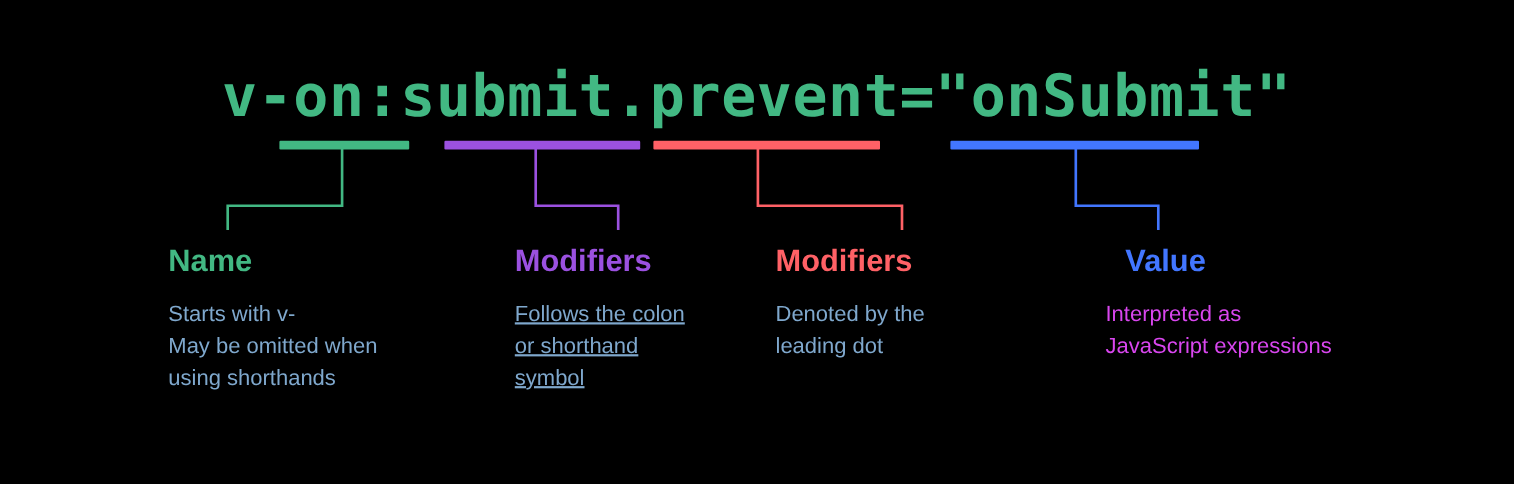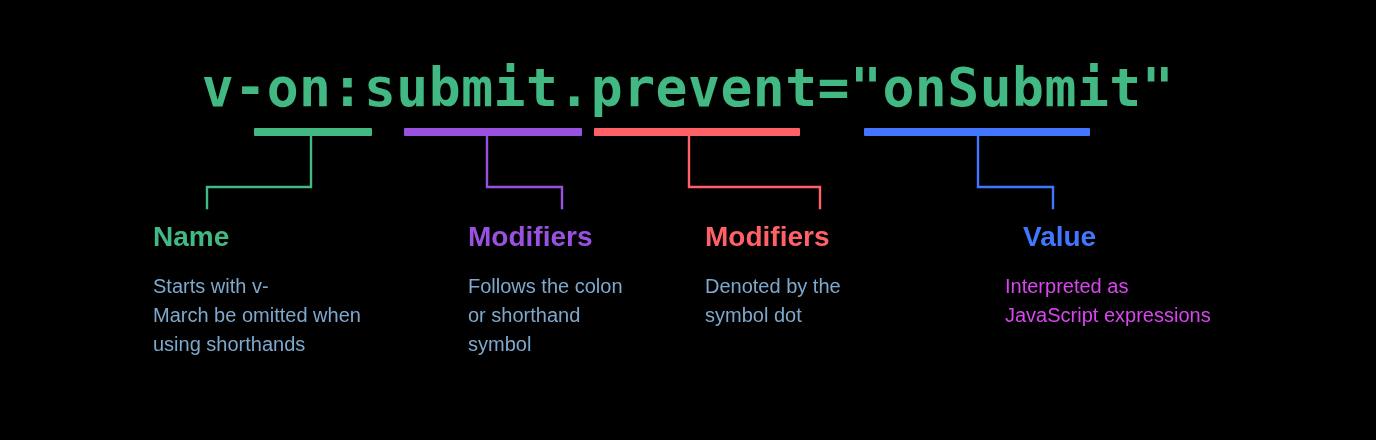--- a/index.html
+++ b/index.html
@@ -63,33 +63,33 @@
         <path d="M 487 136 L 487 187 L 562 187 L 562 208" fill="none" stroke="#9b51e0" stroke-width="2.4" stroke-linecap="square" stroke-linejoin="miter"></path>
         <path d="M 689 136 L 689 187 L 820 187 L 820 208" fill="none" stroke="#ff6166" stroke-width="2.4" stroke-linecap="square" stroke-linejoin="miter"></path>
         <path d="M 978 136 L 978 187 L 1053 187 L 1053 208" fill="none" stroke="#4276ff" stroke-width="2.4" stroke-linecap="square" stroke-linejoin="miter"></path>
       </g>
   </svg>
 
   <div id="columns">
       <div class="col" style="left: 153px;">
         <div class="col-title" style="color: rgb(66, 184, 131);">Name</div>
         <div class="col-desc" style="color: rgb(127, 168, 205);">Starts with v-
-March be omitted when
+May be omitted when
 using shorthands</div>
       </div>
       <div class="col" style="left: 468px;">
         <div class="col-title" style="color: rgb(155, 81, 224);">Modifiers</div>
-        <div class="col-desc" style="color: rgb(127, 168, 205);">Follows the colon
+        <div class="col-desc" style="color: rgb(127, 168, 205); text-decoration: underline;">Follows the colon
 or shorthand
 symbol</div>
       </div>
       <div class="col" style="left: 705px;">
         <div class="col-title" style="color: rgb(255, 97, 102);">Modifiers</div>
         <div class="col-desc" style="color: rgb(127, 168, 205);">Denoted by the
-symbol dot</div>
+leading dot</div>
       </div>
       <div class="col" style="left: 1005px;">
         <div class="col-title" style="color: rgb(66, 118, 255); margin-left: 18px;">Value</div>
         <div class="col-desc" style="color: #d946ef;">Interpreted as
 JavaScript expressions</div>
       </div>
     </div>
 
 </div>
 

